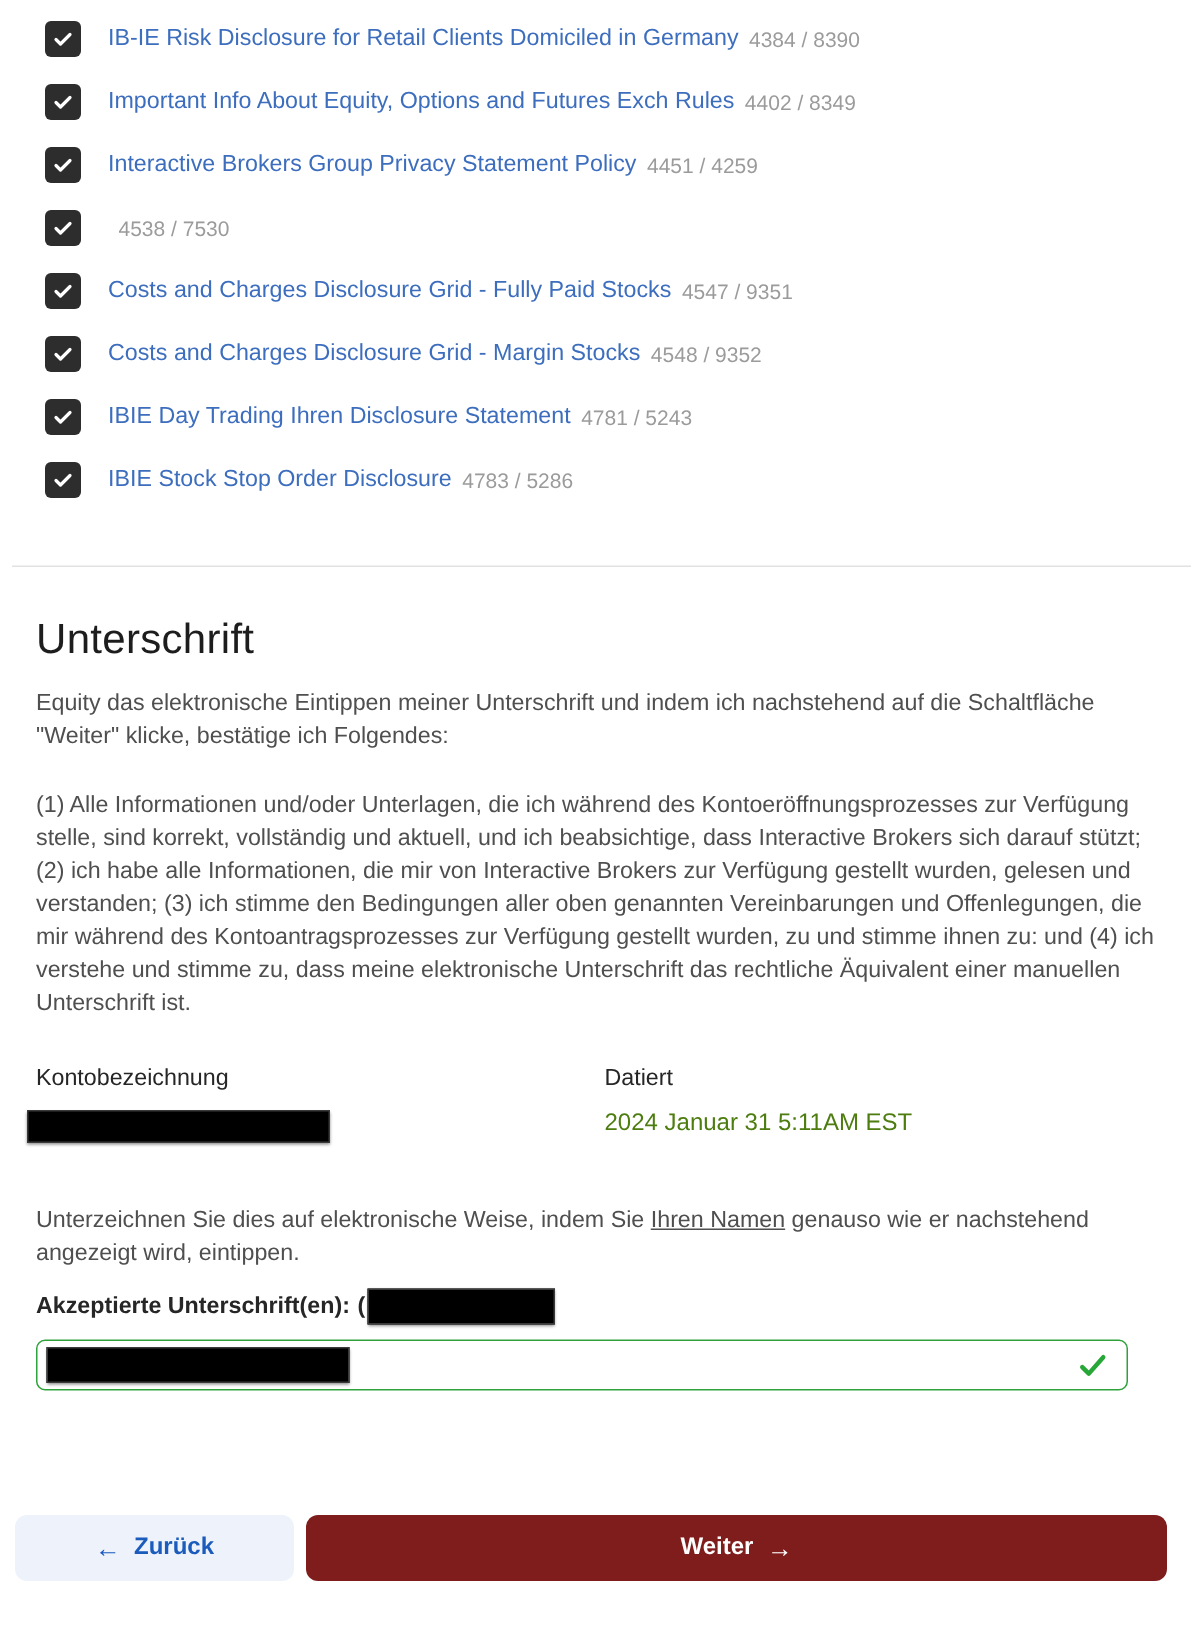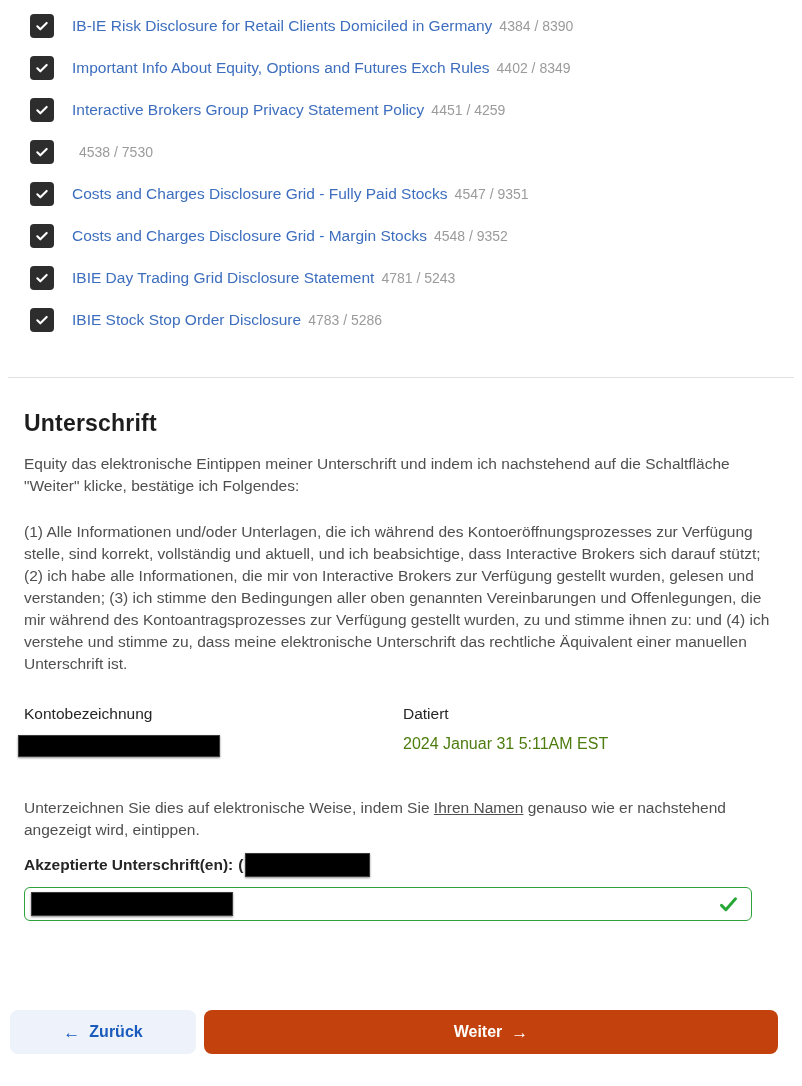--- a/index.html
+++ b/index.html
@@ -26,21 +26,21 @@
     color: #3d6ebe; font-size: 15.5px; text-decoration: none;
     cursor: pointer; white-space: nowrap;
   }
   .doc-num { color: #9b9b9b; font-size: 14px; margin-left: 7px; white-space: nowrap; }
 
   
   .divider { border: none; border-top: 1px solid #e2e2e2; margin: 45px 8px 0 8px; }
 
   
   .sig-title {
-    margin: 32px 24px 0; font-size: 23px; font-weight: bold; color: #1d1d1d;
+    margin: 32px 24px 0; font-size: 28px; font-weight: normal; color: #1d1d1d;
     letter-spacing: 0.2px;
   }
   .para {
     margin: 16px 24px 0; font-size: 15.5px; line-height: 22px; color: #4f4f4f;
     width: 754px;
   }
   .para.terms { margin-top: 24px; }
 
   .fields-row { display: flex; margin: 30px 24px 0; }
   .field-col-left { width: 379px; }
@@ -79,21 +79,21 @@
     display: flex; gap: 8px;
   }
   .btn {
     height: 44px; border: none; border-radius: 8px;
     font-family: "Liberation Sans", "DejaVu Sans", sans-serif;
     font-size: 16px; font-weight: bold;
     display: flex; align-items: center; justify-content: center;
     cursor: pointer; gap: 9px;
   }
   .btn-back { width: 186px; background: #eef2fb; color: #1a5bbc; }
-  .btn-next { flex: 1; background: #c2410c; color: #ffffff; }
+  .btn-next { flex: 1; background: #7f1d1d; color: #ffffff; }
   .arrow-glyph { font-size: 17px; font-weight: bold; line-height: 1; }
 </style>
 </head>
 <body>
 
 <div class="disclosure-list">
   <div class="disclosure-row">
     <span class="checkbox">
         <svg width="16" height="16" viewBox="0 0 24 24">
           <path d="M5 12.5l4.5 4.5L19 7.5" stroke="#fff" stroke-width="3.2" fill="none" stroke-linecap="round" stroke-linejoin="round"></path>
@@ -145,21 +145,21 @@
       </span>
     <a class="doc-link">Costs and Charges Disclosure Grid - Margin Stocks</a>
     <span class="doc-num">4548 / 9352</span>
   </div>
   <div class="disclosure-row">
     <span class="checkbox">
         <svg width="16" height="16" viewBox="0 0 24 24">
           <path d="M5 12.5l4.5 4.5L19 7.5" stroke="#fff" stroke-width="3.2" fill="none" stroke-linecap="round" stroke-linejoin="round"></path>
         </svg>
       </span>
-    <a class="doc-link">IBIE Day Trading Grid Disclosure Statement</a>
+    <a class="doc-link">IBIE Day Trading Ihren Disclosure Statement</a>
     <span class="doc-num">4781 / 5243</span>
   </div>
   <div class="disclosure-row">
     <span class="checkbox">
         <svg width="16" height="16" viewBox="0 0 24 24">
           <path d="M5 12.5l4.5 4.5L19 7.5" stroke="#fff" stroke-width="3.2" fill="none" stroke-linecap="round" stroke-linejoin="round"></path>
         </svg>
       </span>
     <a class="doc-link">IBIE Stock Stop Order Disclosure</a>
     <span class="doc-num">4783 / 5286</span>

